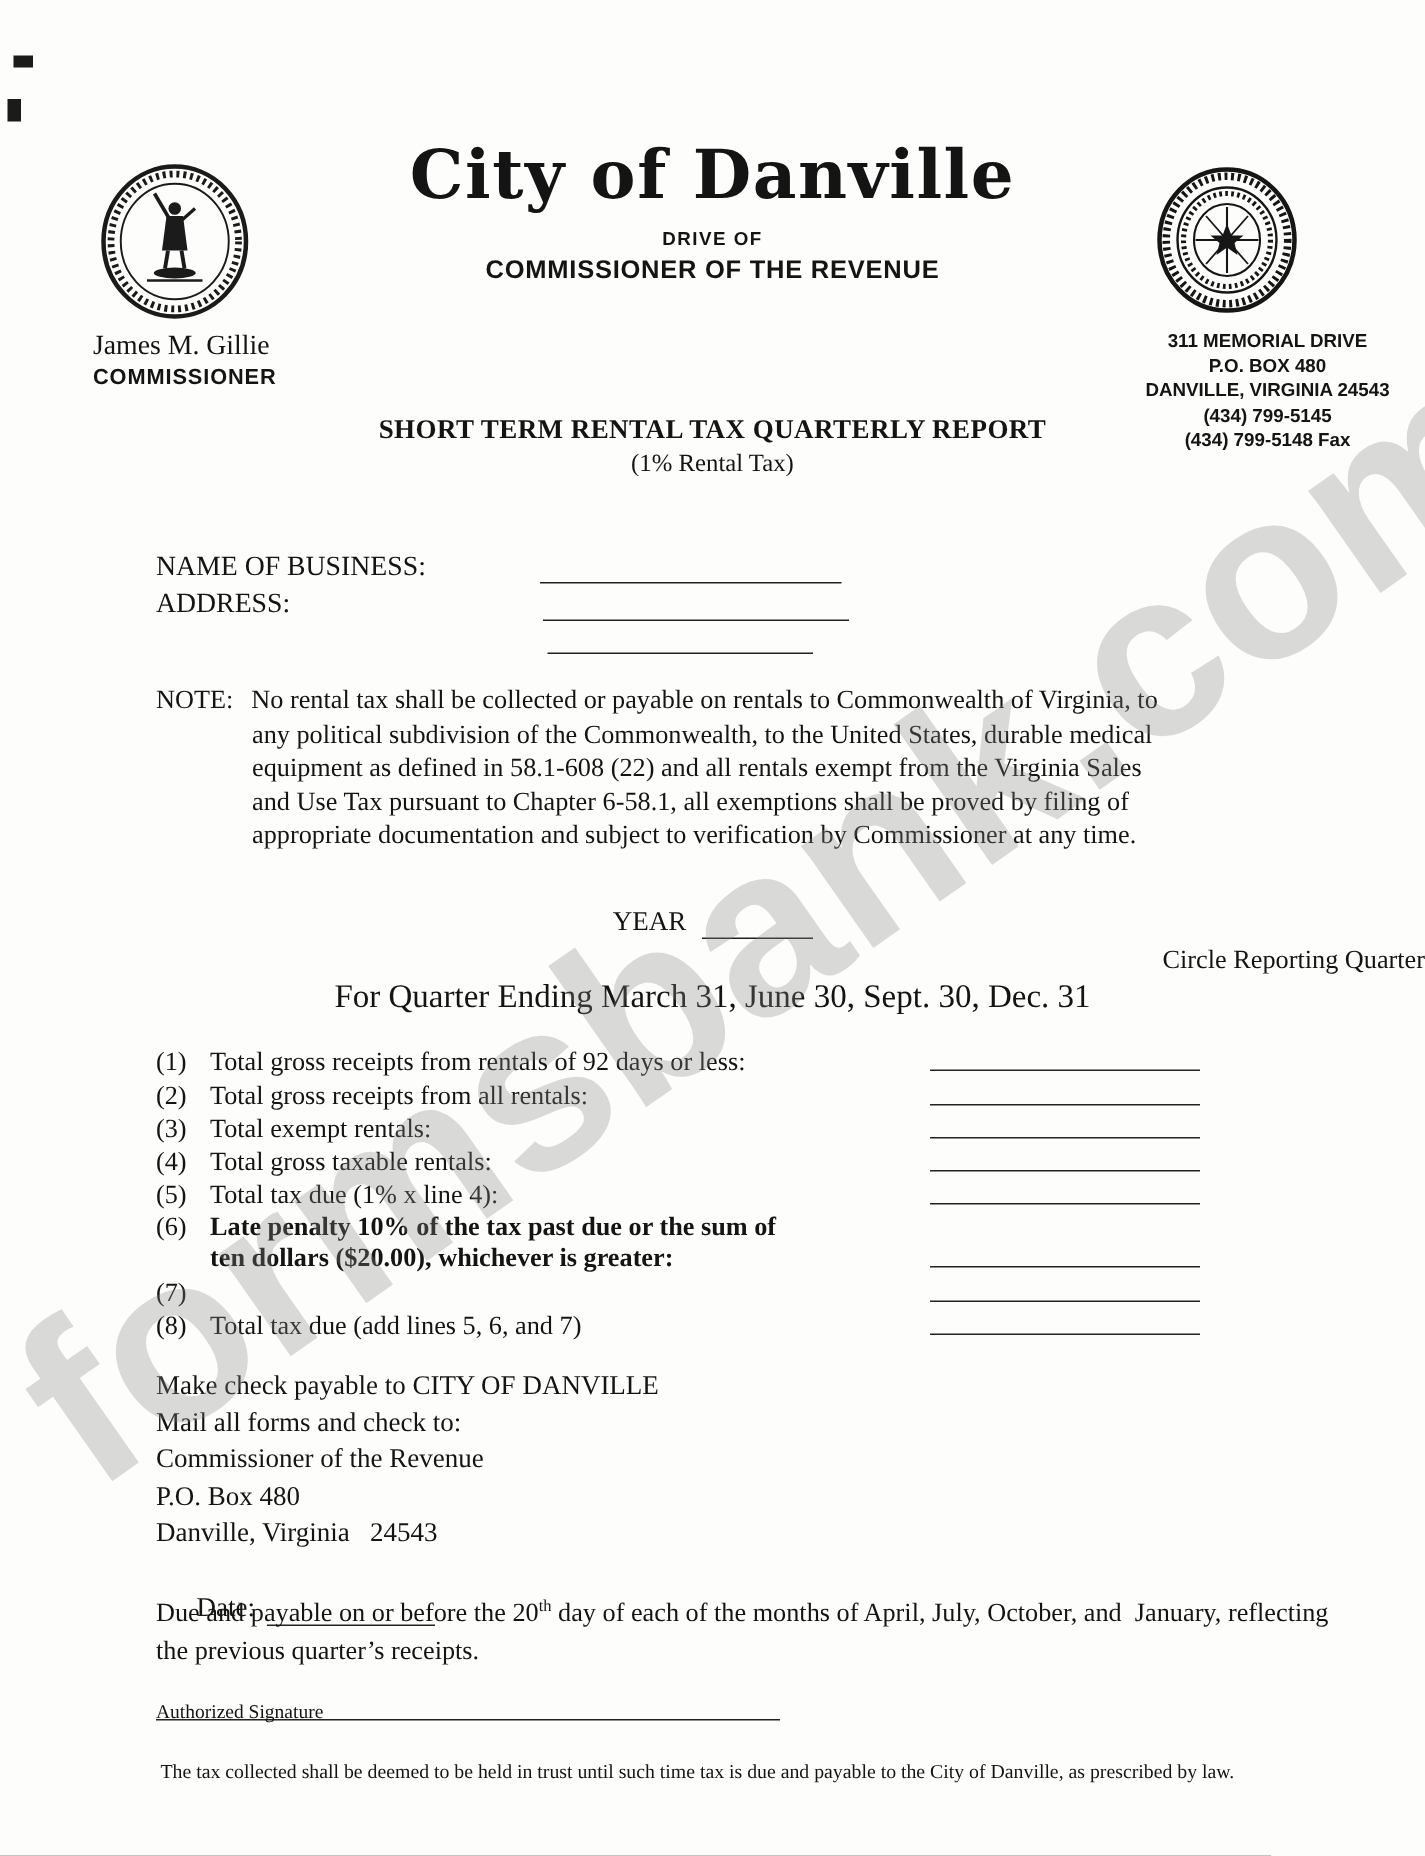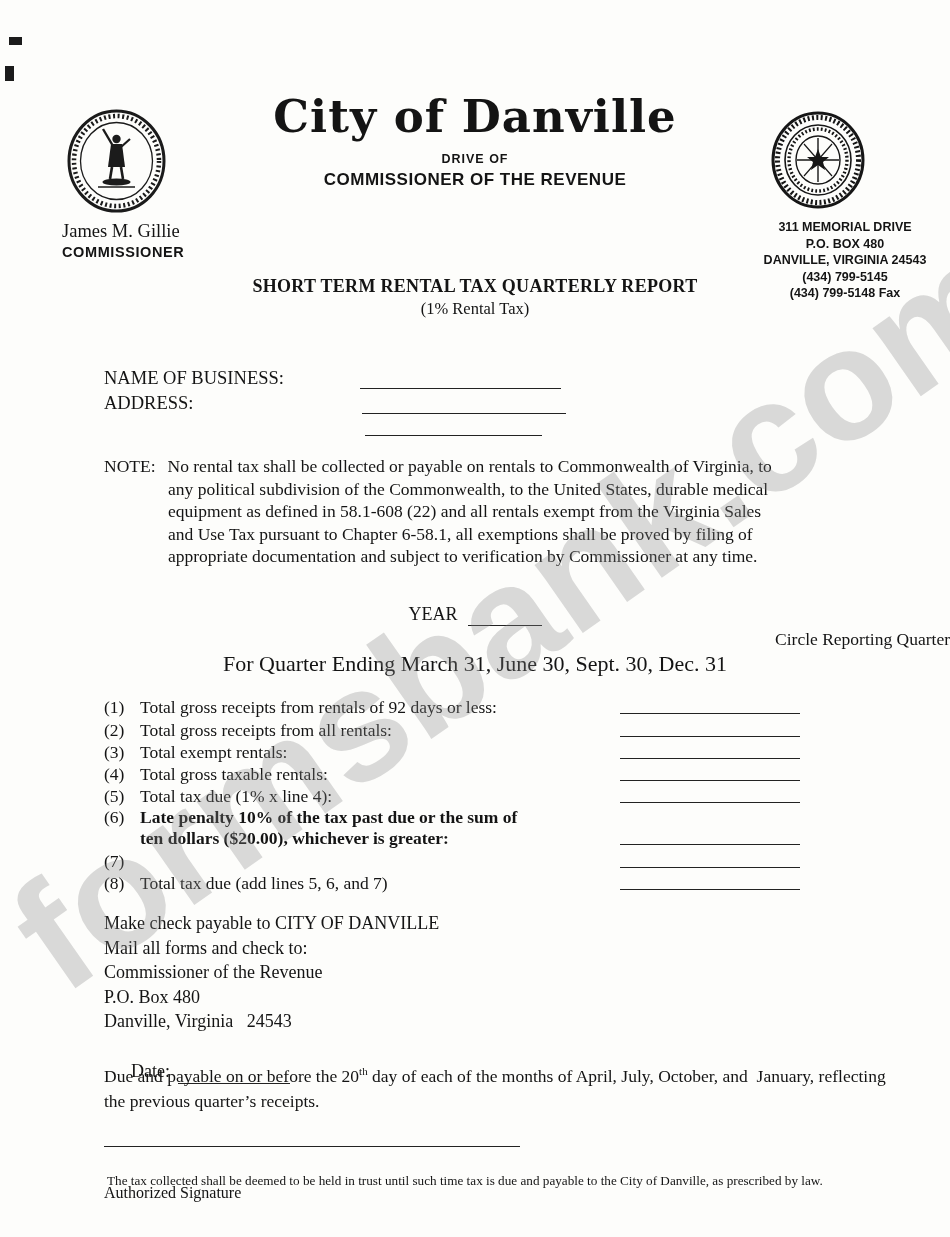--- a/index.html
+++ b/index.html
@@ -49,21 +49,21 @@
   .entry-rule { margin-left:auto; width:180px; border-bottom:1.6px solid #222; align-self:flex-end; margin-bottom:4px; }
 
   .footer-block { left:104px; top:911px; font-size:18px; line-height:24.6px; }
   .footer-line { white-space:pre-wrap; }
   .date-blank { display:inline-block; width:112px; border-bottom:1.6px solid #222; margin-left:8px; }
 
   .due-para { left:104px; top:1059px; width:784px; font-size:17.5px; line-height:25.5px; white-space:pre-wrap; }
   .due-para sup { font-size:11px; }
 
   .sig-rule { left:104px; top:1129px; width:416px; border-bottom:1.7px solid #222; height:18px; }
-  .sig-label { left:104px; top:1184px; font-size:16px;text-align:center; }
+  .sig-label { left:104px; top:1133px; font-size:13px;text-align:center; }
   .fine-print { left:107px; top:1173px; width:740px; font-size:13.2px; line-height:16.5px; }
 
   .watermark {
     left:-20px; top:878px; transform:rotate(-35deg); transform-origin:0 0;
     font-family:"Liberation Sans", sans-serif; font-weight:bold;
     font-size:158px; color:rgba(135,135,135,0.30);
     white-space:nowrap; pointer-events:none; z-index:4;
   }
 </style>
 </head>

